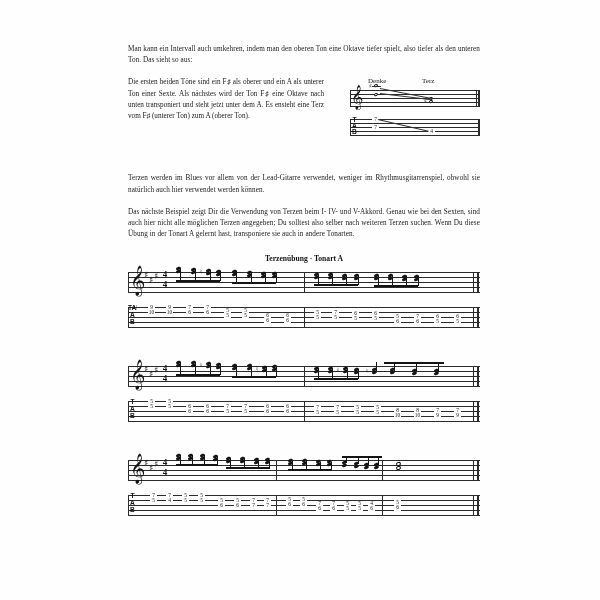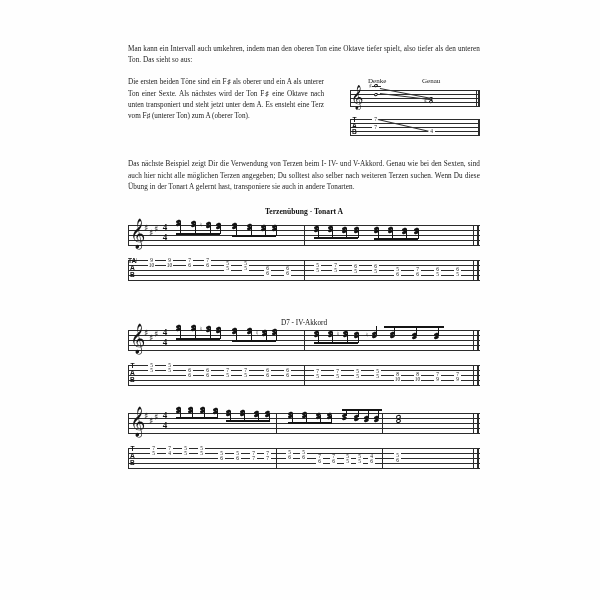--- a/index.html
+++ b/index.html
@@ -226,21 +226,21 @@
   <div class="content">
 
     <p class="para">Man kann ein Intervall auch umkehren, indem man den oberen Ton eine Oktave tiefer spielt, also tiefer als den unteren Ton. Das sieht so aus:</p>
 
     <div class="intro-row">
       <p class="para-narrow">Die ersten beiden Töne sind ein F♯ als oberer und ein A als unterer Ton einer Sexte. Als nächstes wird der Ton F♯ eine Oktave nach unten transponiert und steht jetzt unter dem A. Es ensteht eine Terz vom F♯ (unterer Ton) zum A (oberer Ton).</p>
 
       <div class="mini-notation">
         <div class="mini-labels">
           <span class="mini-label sexte">Denke</span>
-          <span class="mini-label terz">Genau</span>
+          <span class="mini-label terz">Terz</span>
         </div>
 
         <div class="staff" style="height:20px;width:130px;margin-top:2px;">
           <div class="line" style="top:0px;"></div>
           <div class="line" style="top:4px;"></div>
           <div class="line" style="top:8px;"></div>
           <div class="line" style="top:12px;"></div>
           <div class="line" style="top:16px;"></div>
           <div class="barline" style="left:0;top:0;height:17px;"></div>
           <div class="barline thick" style="right:0;top:0;height:17px;"></div>
@@ -271,20 +271,21 @@
           <div class="tabclef" style="left:0px;top:4px;">A</div>
           <div class="tabclef" style="left:0px;top:10px;">B</div>
           <span class="tabnum" style="left:22px;top:-2px;">7</span>
           <span class="tabnum" style="left:22px;top:6px;">7</span>
           <span class="tabnum" style="left:78px;top:10px;">4</span>
           <div class="arrowline" style="left:28px;top:0px;width:52px;transform:rotate(13deg);"></div>
         </div>
       </div>
     </div>
 
+    <p class="para" style="margin-top:14px;">Terzen werden im Blues vor allem von der Lead-Gitarre verwendet, weniger im Rhythmusgitarrenspiel, obwohl sie natürlich auch hier verwendet werden können.</p>
     <p class="para">Das nächste Beispiel zeigt Dir die Verwendung von Terzen beim I- IV- und V-Akkord. Genau wie bei den Sexten, sind auch hier nicht alle möglichen Terzen angegeben; Du solltest also selber nach weiteren Terzen suchen. Wenn Du diese Übung in der Tonart A gelernt hast, transponiere sie auch in andere Tonarten.</p>
 
     <h2 class="ex-title" style="margin-top:14px;">Terzenübung - Tonart A</h2>
 
     <div class="system" style="margin-top:9px;height:78px;">
 
       <div class="staff" style="height:22px;width:352px;margin-top:3px;">
         <div class="line" style="top:0;"></div>
         <div class="line" style="top:5px;"></div>
         <div class="line" style="top:10px;"></div>
@@ -404,21 +405,20 @@
         <span class="tabnum" style="left:286px;top:7px;">7</span>
         <span class="tabnum" style="left:286px;top:12px;">6</span>
         <span class="tabnum" style="left:306px;top:7px;">6</span>
         <span class="tabnum" style="left:306px;top:12px;">5</span>
         <span class="tabnum" style="left:326px;top:7px;">6</span>
         <span class="tabnum" style="left:326px;top:12px;">5</span>
       </div>
     </div>
 
     <div class="system" style="margin-top:16px;height:78px;">
-      <div class="sys-title">D7 - IV-Akkord</div>
 
       <div class="staff" style="height:22px;width:352px;margin-top:3px;">
         <div class="line" style="top:0;"></div>
         <div class="line" style="top:5px;"></div>
         <div class="line" style="top:10px;"></div>
         <div class="line" style="top:15px;"></div>
         <div class="line" style="top:20px;"></div>
         <div class="barline" style="left:0;top:0;height:21px;"></div>
         <div class="barline" style="left:176px;top:0;height:21px;"></div>
         <div class="barline thick" style="left:349px;top:0;height:21px;"></div>

